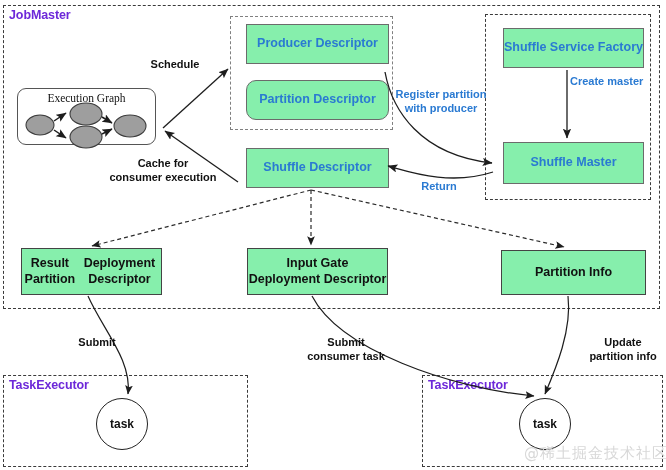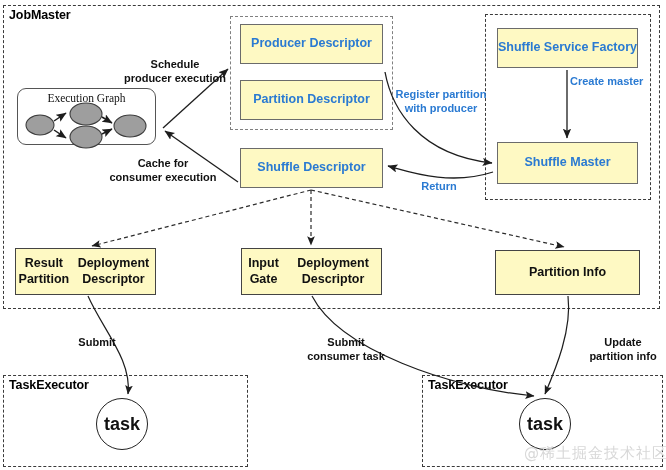--- a/index.html
+++ b/index.html
@@ -33,35 +33,36 @@
   .dashed-box-gray {
     position: absolute;
     border: 1.4px dashed #808080;
     background: transparent;
     box-sizing: border-box;
   }
   .container-label {
     position: absolute;
     font-size: 12.5px;
     font-weight: bold;
-    color: #000000;
+    color: #6d28d9;
     letter-spacing: -0.1px;
     white-space: nowrap;
   }
   
   .node {
     position: absolute;
     box-sizing: border-box;
     border: 1.3px solid #6b6b6b;
-    background: #fef9c3;
+    background: #86efac;
     display: flex;
     align-items: center;
     justify-content: center;
     text-align: center;
     line-height: 1.22;
+    margin-left: 6px;
   }
   .node-blue {
     color: #2a7ad2;
     font-size: 12.5px;
     font-weight: bold;
   }
   .node-black {
     color: #111111;
     font-size: 12.5px;
     font-weight: bold;
@@ -88,21 +89,21 @@
   
   .task-circle {
     position: absolute;
     box-sizing: border-box;
     border: 1.3px solid #222222;
     border-radius: 50%;
     background: #ffffff;
     display: flex;
     align-items: center;
     justify-content: center;
-    font-size: 18px;
+    font-size: 12px;
     font-weight: bold;
     color: #111111;
   }
   
   .edge-label {
     position: absolute;
     font-size: 11px;
     font-weight: bold;
     text-align: center;
     line-height: 1.25;
@@ -156,34 +157,34 @@
     <ellipse cx="86" cy="137" rx="16" ry="11" fill="#9e9e9e" stroke="#3d3d3d" stroke-width="1.1"></ellipse>
     <ellipse cx="130" cy="126" rx="16" ry="11" fill="#9e9e9e" stroke="#3d3d3d" stroke-width="1.1"></ellipse>
     <path d="M54,121 L66,113" stroke="#1d1d1d" stroke-width="1.5" fill="none" marker-end="url(#ah-small)"></path>
     <path d="M54,130 L66,138" stroke="#1d1d1d" stroke-width="1.5" fill="none" marker-end="url(#ah-small)"></path>
     <path d="M102,117 L112,123" stroke="#1d1d1d" stroke-width="1.5" fill="none" marker-end="url(#ah-small)"></path>
     <path d="M102,134 L112,129" stroke="#1d1d1d" stroke-width="1.5" fill="none" marker-end="url(#ah-small)"></path>
   </svg>
 
   <div class="node node-blue" style="left:240px; top:24px; width:143px; height:40px;">Producer Descriptor</div>
 
-  <div class="node node-blue" style="left:240px; top:80px; width:143px; height:40px;">Partition Descriptor</div>
+  <div class="node node-blue" style="left:240px; top:80px; width:143px; height:40px;border-radius:10px;">Partition Descriptor</div>
 
   <div class="node node-blue" style="left:240px; top:148px; width:143px; height:40px;">Shuffle Descriptor</div>
 
   <div class="node node-blue" style="left:497px; top:28px; width:141px; height:40px;">Shuffle Service Factory</div>
 
   <div class="node node-blue" style="left:497px; top:142px; width:141px; height:42px;">Shuffle Master</div>
 
   <div class="node node-black" style="left:15px; top:248px; width:141px; height:47px; flex-direction:row;">
     <span>Result Partition</span>
     <span>Deployment Descriptor</span>
   </div>
 
-  <div class="node node-black" style="left:241px; top:248px; width:141px; height:47px; ">
+  <div class="node node-black" style="left:241px; top:248px; width:141px; height:47px; flex-direction:column;">
     <span>Input Gate</span>
     <span>Deployment Descriptor</span>
   </div>
 
   <div class="node node-black" style="left:495px; top:250px; width:145px; height:45px;">Partition Info</div>
 
   <div class="task-circle" style="left:96px; top:398px; width:52px; height:52px;">task</div>
 
   <div class="task-circle" style="left:519px; top:398px; width:52px; height:52px;">task</div>
 
@@ -205,21 +206,20 @@
 
     <path d="M88,296 C103,330 132,360 128,394" stroke="#1d1d1d" stroke-width="1.2" fill="none" marker-end="url(#ah-black)"></path>
 
     <path d="M312,296 C340,350 450,388 534,396" stroke="#1d1d1d" stroke-width="1.2" fill="none" marker-end="url(#ah-black)"></path>
 
     <path d="M568,296 C572,330 556,368 545,394" stroke="#1d1d1d" stroke-width="1.2" fill="none" marker-end="url(#ah-black)"></path>
   </svg>
 
   <div class="edge-label lbl-black" style="left:105px; top:58px; width:140px;">
     <div>Schedule</div>
-    <div>producer execution</div>
   </div>
 
   <div class="edge-label lbl-black" style="left:88px; top:157px; width:150px;">
     <div>Cache for</div>
     <div>consumer execution</div>
   </div>
 
   <div class="edge-label lbl-blue" style="left:388px; top:88px; width:106px;">
     <div>Register partition</div>
     <div>with producer</div>

